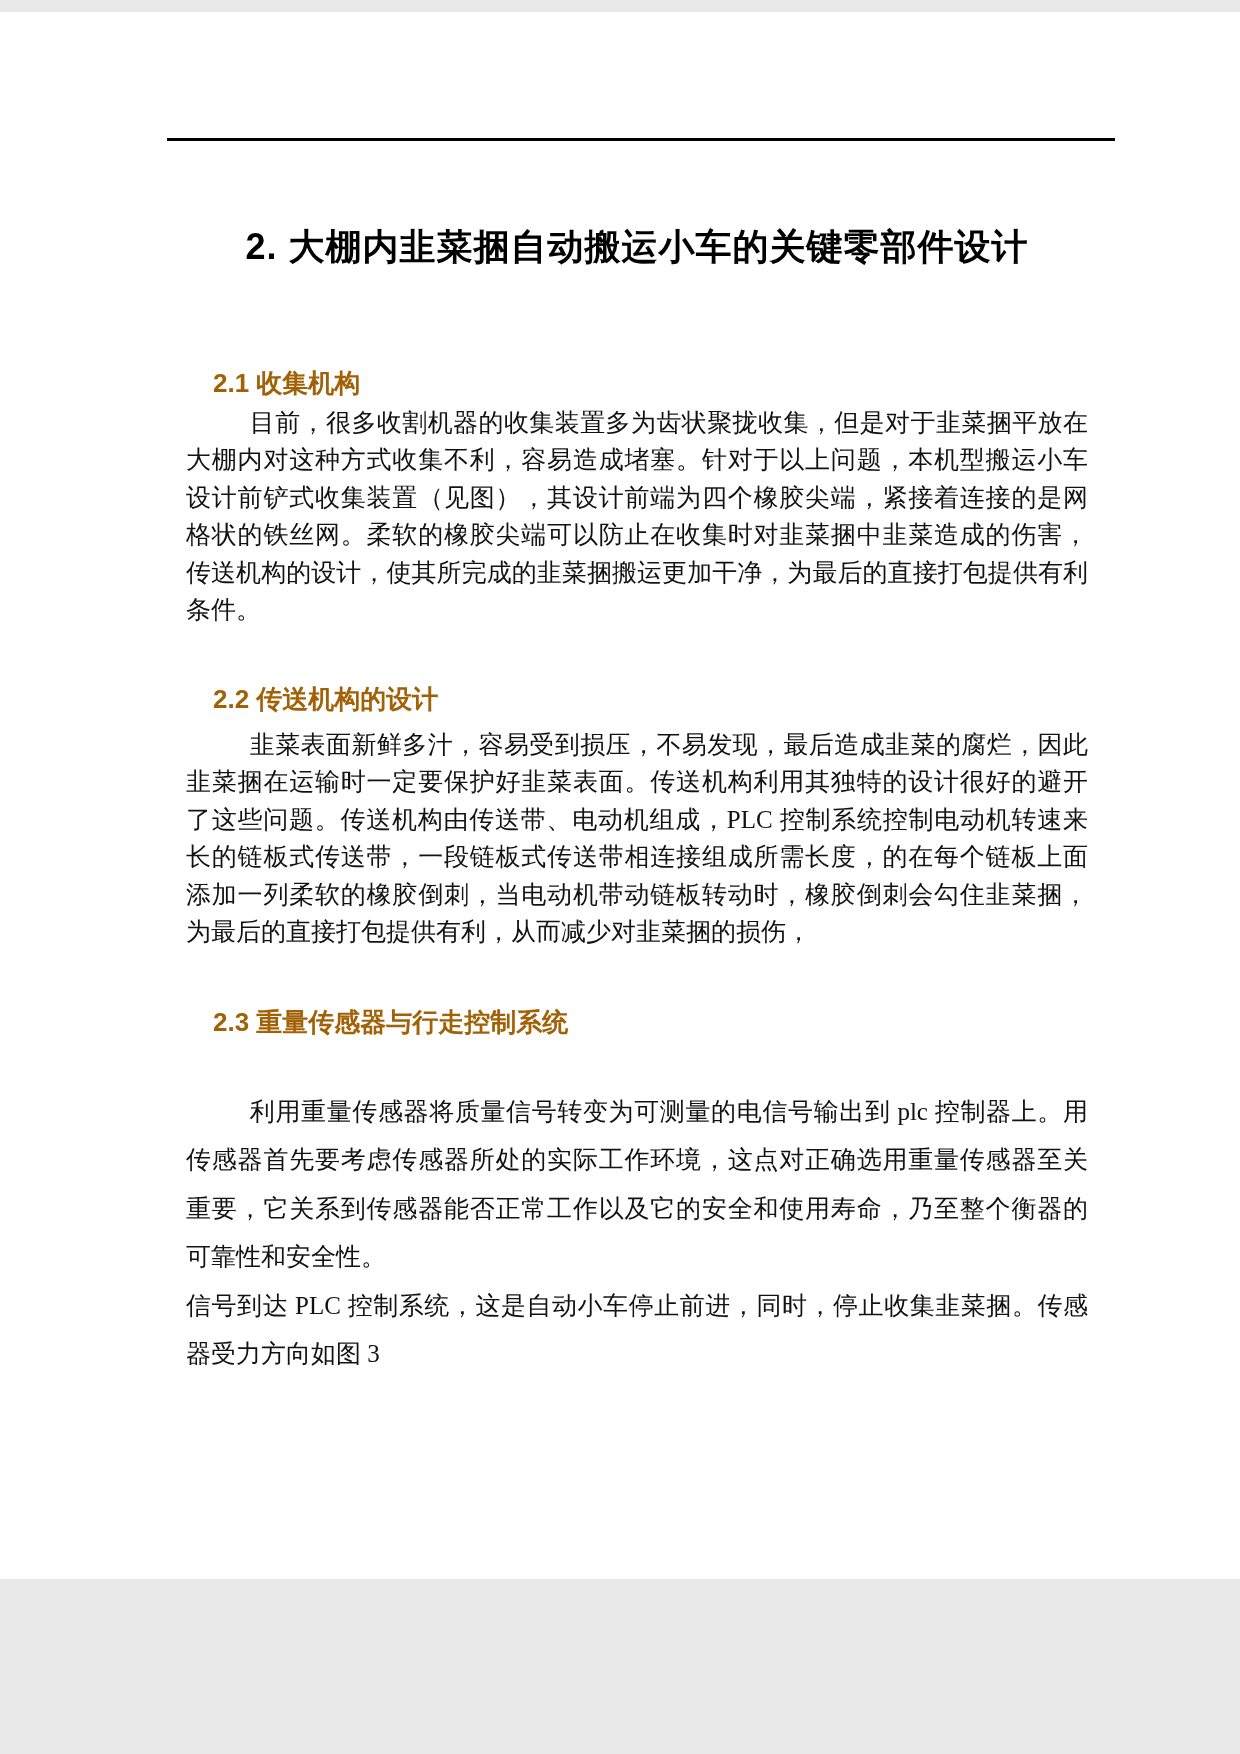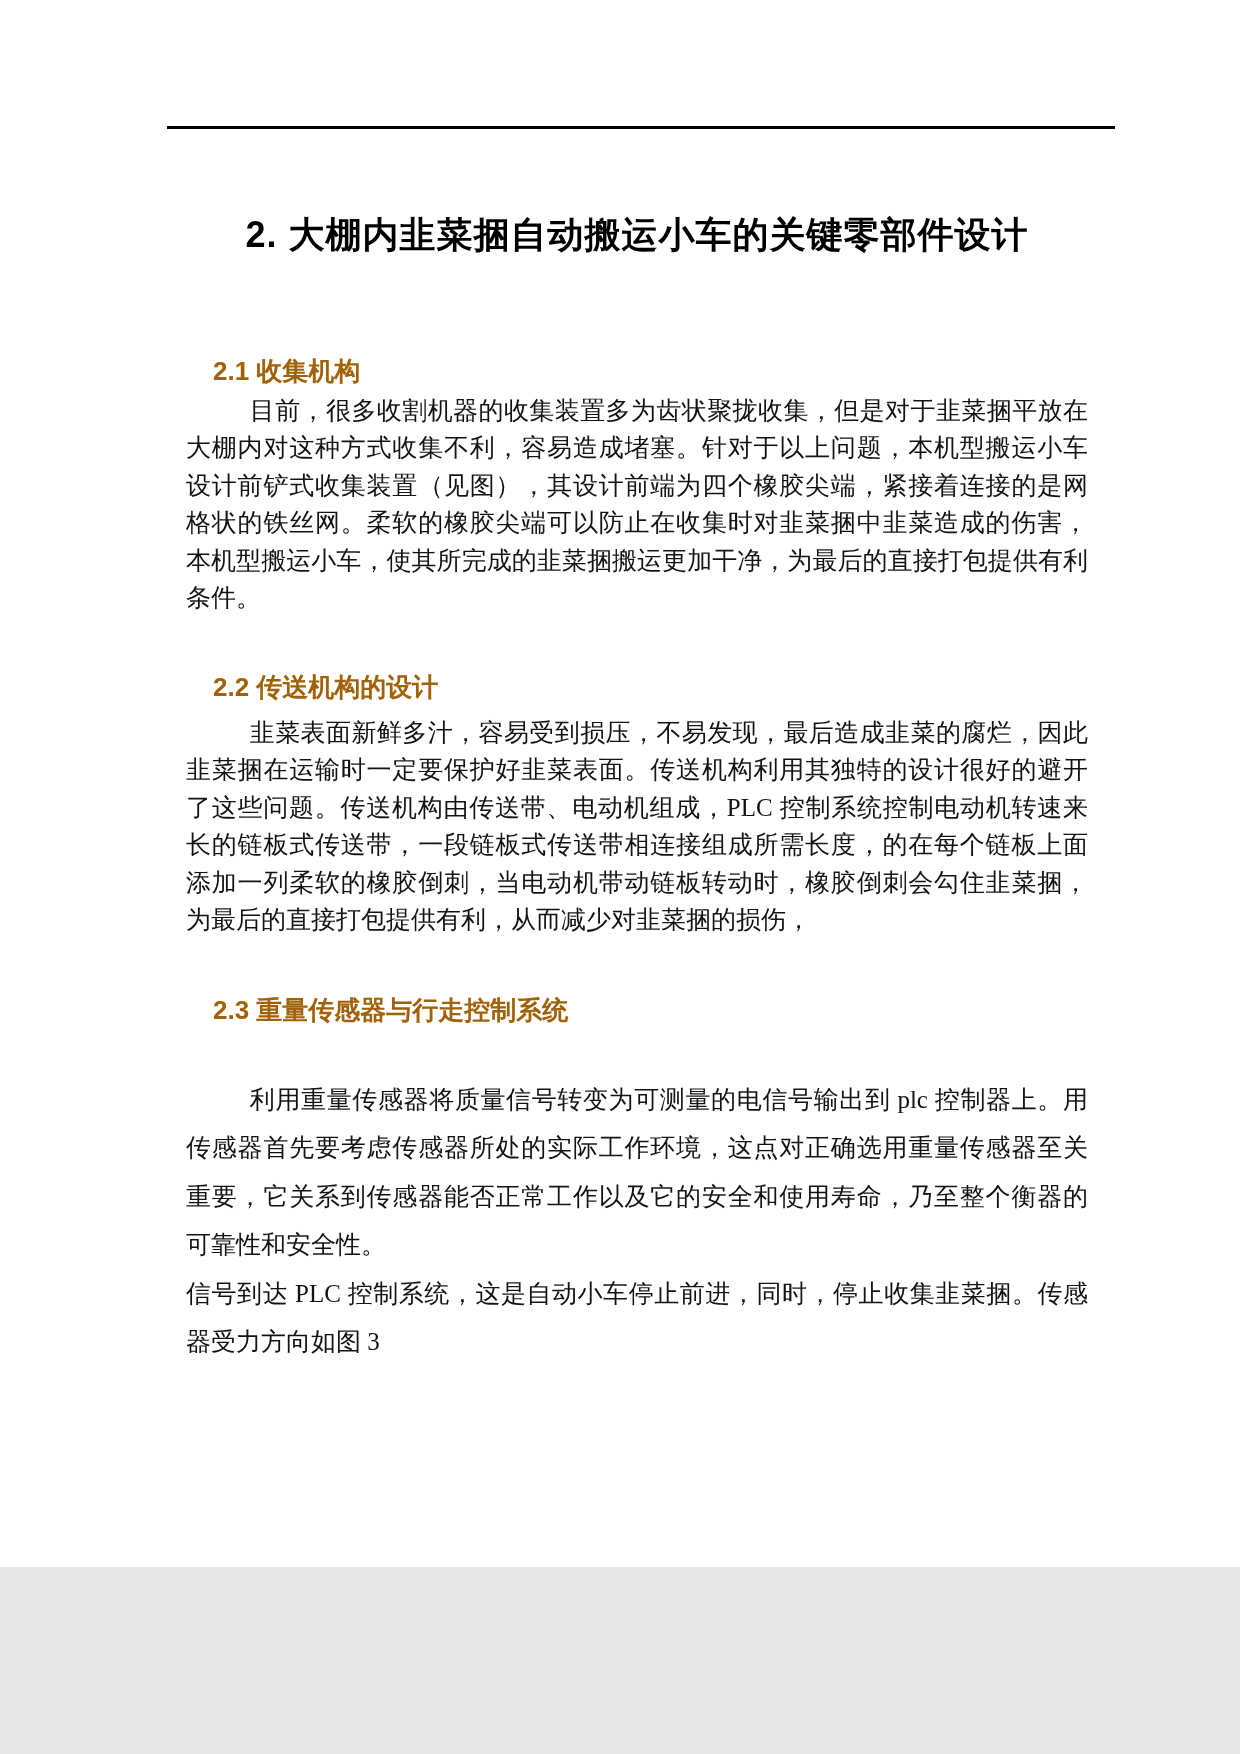--- a/index.html
+++ b/index.html
@@ -1,20 +1,20 @@
 <!DOCTYPE html>
 <html><head>
 <meta charset="utf-8">
 <style>
   html, body { margin: 0; padding: 0; background: #e8e8e8; }
   .page {
     position: relative;
     width: 1240px;
     height: 1567px;
-    margin: 0 auto;
+    margin: 12px auto;
     background: #ffffff;
     color: #111111;
     font-family: "Liberation Serif", "DejaVu Serif", serif;
     overflow: hidden;
   }
   .header-rule {
     position: absolute;
     left: 167px;
     top: 126px;
     width: 948px;
@@ -93,21 +93,21 @@
 
   <h1 class="title">2. 大棚内韭菜捆自动搬运小车的关键零部件设计</h1>
 
   <h2 class="sec-heading h21">2.1 收集机构</h2>
 
   <div class="para p1">
     <div class="line first">目前，很多收割机器的收集装置多为齿状聚拢收集，但是对于韭菜捆平放在</div>
     <div class="line">大棚内对这种方式收集不利，容易造成堵塞。针对于以上问题，本机型搬运小车</div>
     <div class="line">设计前铲式收集装置（见图），其设计前端为四个橡胶尖端，紧接着连接的是网</div>
     <div class="line">格状的铁丝网。柔软的橡胶尖端可以防止在收集时对韭菜捆中韭菜造成的伤害，</div>
-    <div class="line">本机型搬运小车，使其所完成的韭菜捆搬运更加干净，为最后的直接打包提供有利</div>
+    <div class="line">传送机构的设计，使其所完成的韭菜捆搬运更加干净，为最后的直接打包提供有利</div>
     <div class="line last">条件。</div>
   </div>
 
   <h2 class="sec-heading h22">2.2 传送机构的设计</h2>
 
   <div class="para p2">
     <div class="line first">韭菜表面新鲜多汁，容易受到损压，不易发现，最后造成韭菜的腐烂，因此</div>
     <div class="line">韭菜捆在运输时一定要保护好韭菜表面。传送机构利用其独特的设计很好的避开</div>
     <div class="line">了这些问题。传送机构由传送带、电动机组成，PLC 控制系统控制电动机转速来</div>
     <div class="line">长的链板式传送带，一段链板式传送带相连接组成所需长度，的在每个链板上面</div>

